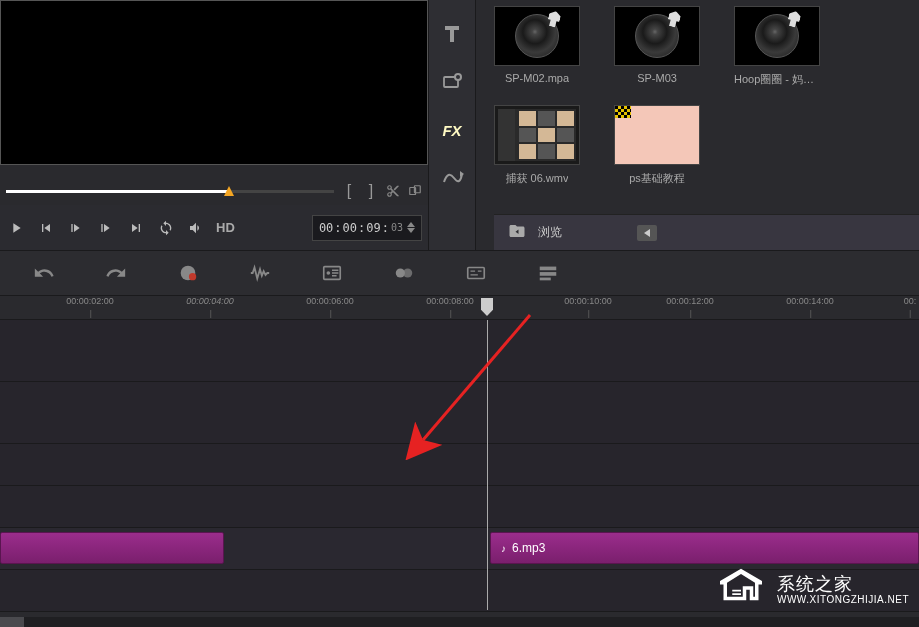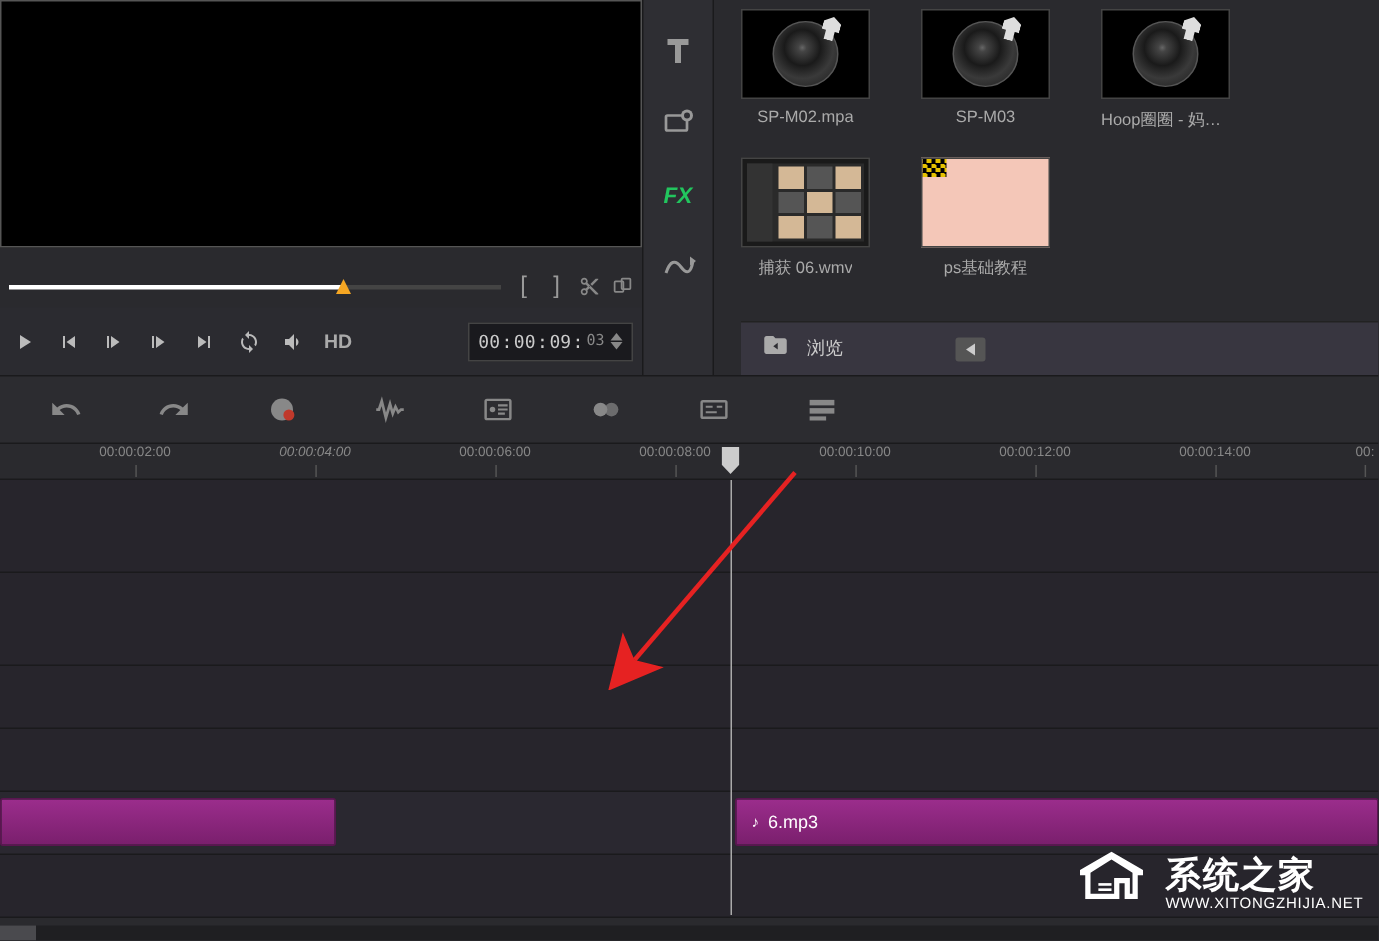--- a/index.html
+++ b/index.html
@@ -138,21 +138,21 @@
     }
     .side-tab {
       height: 48px;
       display: flex;
       align-items: center;
       justify-content: center;
       color: #999;
       cursor: pointer;
     }
     .side-tab svg, .side-tab .icon { width: 24px; height: 24px; fill: #999; }
-    .side-tab .fx-text { font-size: 15px; font-weight: bold; font-style: italic; color: #22c55e; }
+    .side-tab .fx-text { font-size: 15px; font-weight: bold; font-style: italic; color: #fef9c3; }
     
     
     .media-library {
       flex: 1;
       background: #2a2a2e;
       padding: 6px 0 0 18px;
       display: flex;
       flex-direction: column;
     }
     .media-grid {
@@ -363,21 +363,21 @@
       right: 10px;
       bottom: 14px;
       color: #fff;
       display: flex;
       align-items: center;
       gap: 8px;
       z-index: 200;
     }
     .watermark .logo svg { width: 56px; height: 42px; fill: #fff; }
     .watermark .text-block { display: flex; flex-direction: column; line-height: 1.1; }
-    .watermark .cn { font-size: 24px; font-weight: bold; letter-spacing: 1px; }
+    .watermark .cn { font-size: 18px; font-weight: normal; letter-spacing: 1px; }
     .watermark .en { font-size: 10px; letter-spacing: 0.5px; }
     
     .bottom-scrollbar {
       position: absolute;
       bottom: 0;
       left: 0;
       right: 0;
       height: 10px;
       background: #1f1f22;
     }
@@ -601,21 +601,21 @@
       </svg>
   </div>
 </div>
 
 <div class="timeline-ruler">
   <div class="ruler-marks" id="ruler-marks">
       <div class="ruler-tick" style="left: 90px;">00:00:02:00</div>
       <div class="ruler-tick" style="left: 210px; font-style: italic;">00:00:04:00</div>
       <div class="ruler-tick" style="left: 330px;">00:00:06:00</div>
       <div class="ruler-tick" style="left: 450px;">00:00:08:00</div>
-      <div class="ruler-tick" style="left: 570px;">00:00:10:00</div>
+      <div class="ruler-tick" style="left: 588px;">00:00:10:00</div>
       <div class="ruler-tick" style="left: 690px;">00:00:12:00</div>
       <div class="ruler-tick" style="left: 810px;">00:00:14:00</div>
       <div class="ruler-tick" style="left: 910px;">00:</div>
     </div>
   <div class="playhead" id="playhead" style="left: 487px;"></div>
 </div>
 
 <div class="timeline-tracks">
   <div class="playhead-line" id="playhead-line" style="height: 290px; left: 487px;"></div>
   <div class="vertical-sep" id="vsep" style="height: 290px; left: 487px;"></div>

